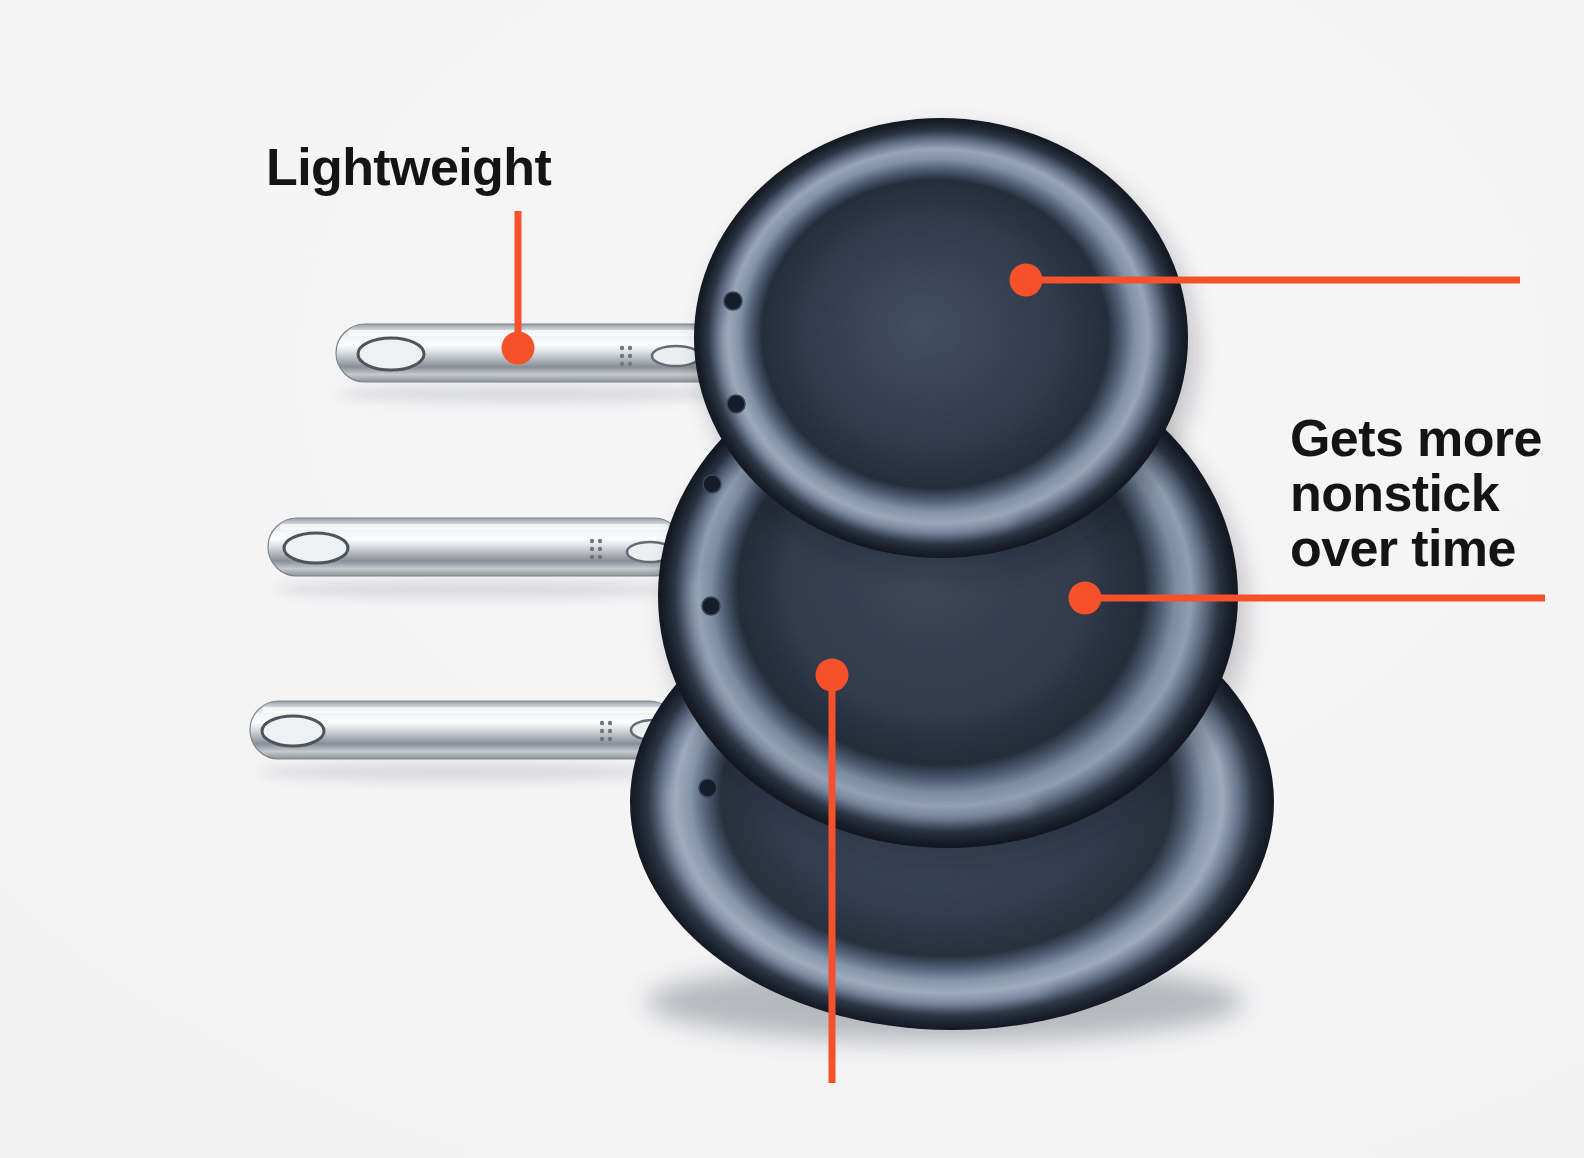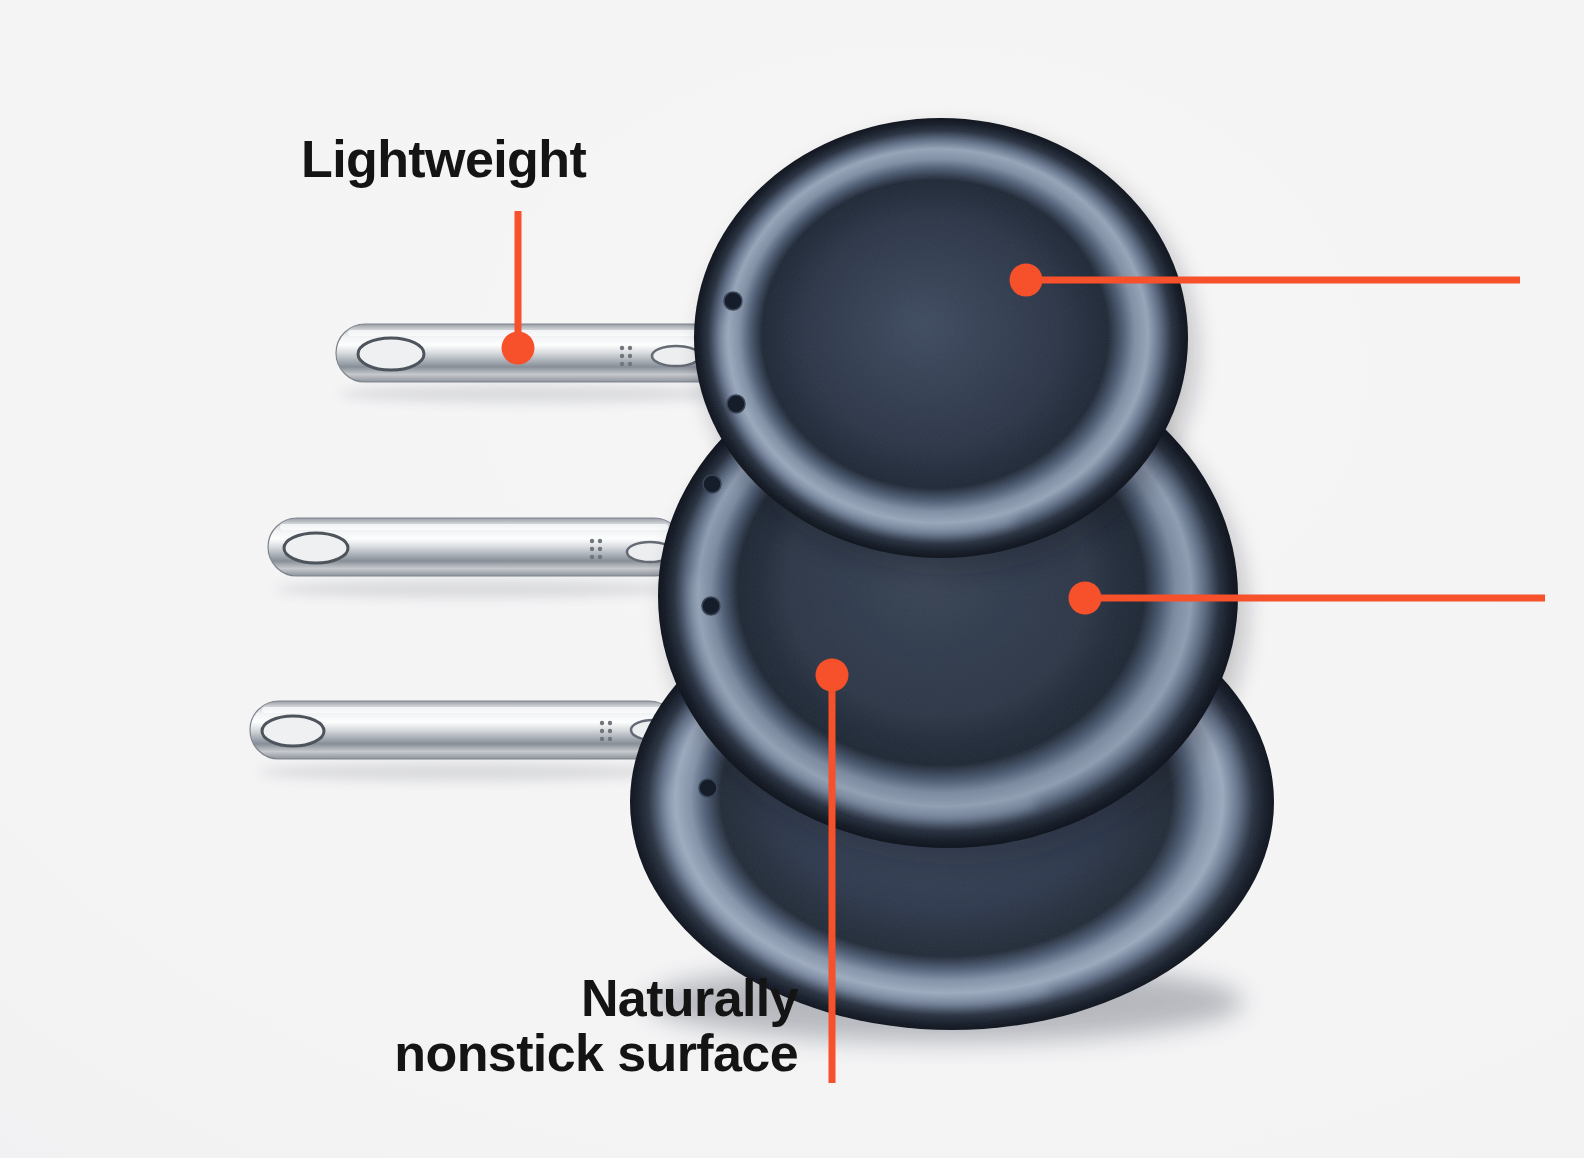--- a/index.html
+++ b/index.html
@@ -15,21 +15,21 @@
   .stage svg { position: absolute; left: 0; top: 0; }
   .label {
     position: absolute;
     font-weight: 700;
     font-size: 52px;
     line-height: 55px;
     letter-spacing: -0.6px;
     color: var(--text, #141414);
     white-space: pre-line;
   }
-  .label-lightweight { left: 266px; top: 132px; margin-left: 35px; }
+  .label-lightweight { left: 266px; top: 140px; }
   .label-metal       { left: 1228px; top: 140px; }
   .label-gets        { left: 1290px; top: 411px; }
   .label-naturally   { left: 300px; top: 971px; width: 498px; text-align: right; }
   .accent-stroke { stroke: var(--accent, #F6512B); }
   .accent-fill   { fill: var(--accent, #F6512B); }
 </style>
 </head>
 <body>
 
 <div class="stage">
@@ -190,16 +190,17 @@
       <line class="accent-stroke" x1="1085" y1="598" x2="1545" y2="598" stroke-width="7"></line>
       <circle class="accent-fill" cx="1085" cy="598" r="16.5"></circle>
     </g>
     <g>
       <line class="accent-stroke" x1="832" y1="675" x2="832" y2="1083" stroke-width="7"></line>
       <circle class="accent-fill" cx="832" cy="675" r="16.5"></circle>
     </g>
   </svg>
 
   <div class="label label-lightweight">Lightweight</div>
-  <div class="label label-naturally">Naturally
-nonstick surface</div>
+  <div class="label label-gets">Gets more
+nonstick
+over time</div>
 
 </div>
 
 </body></html>

